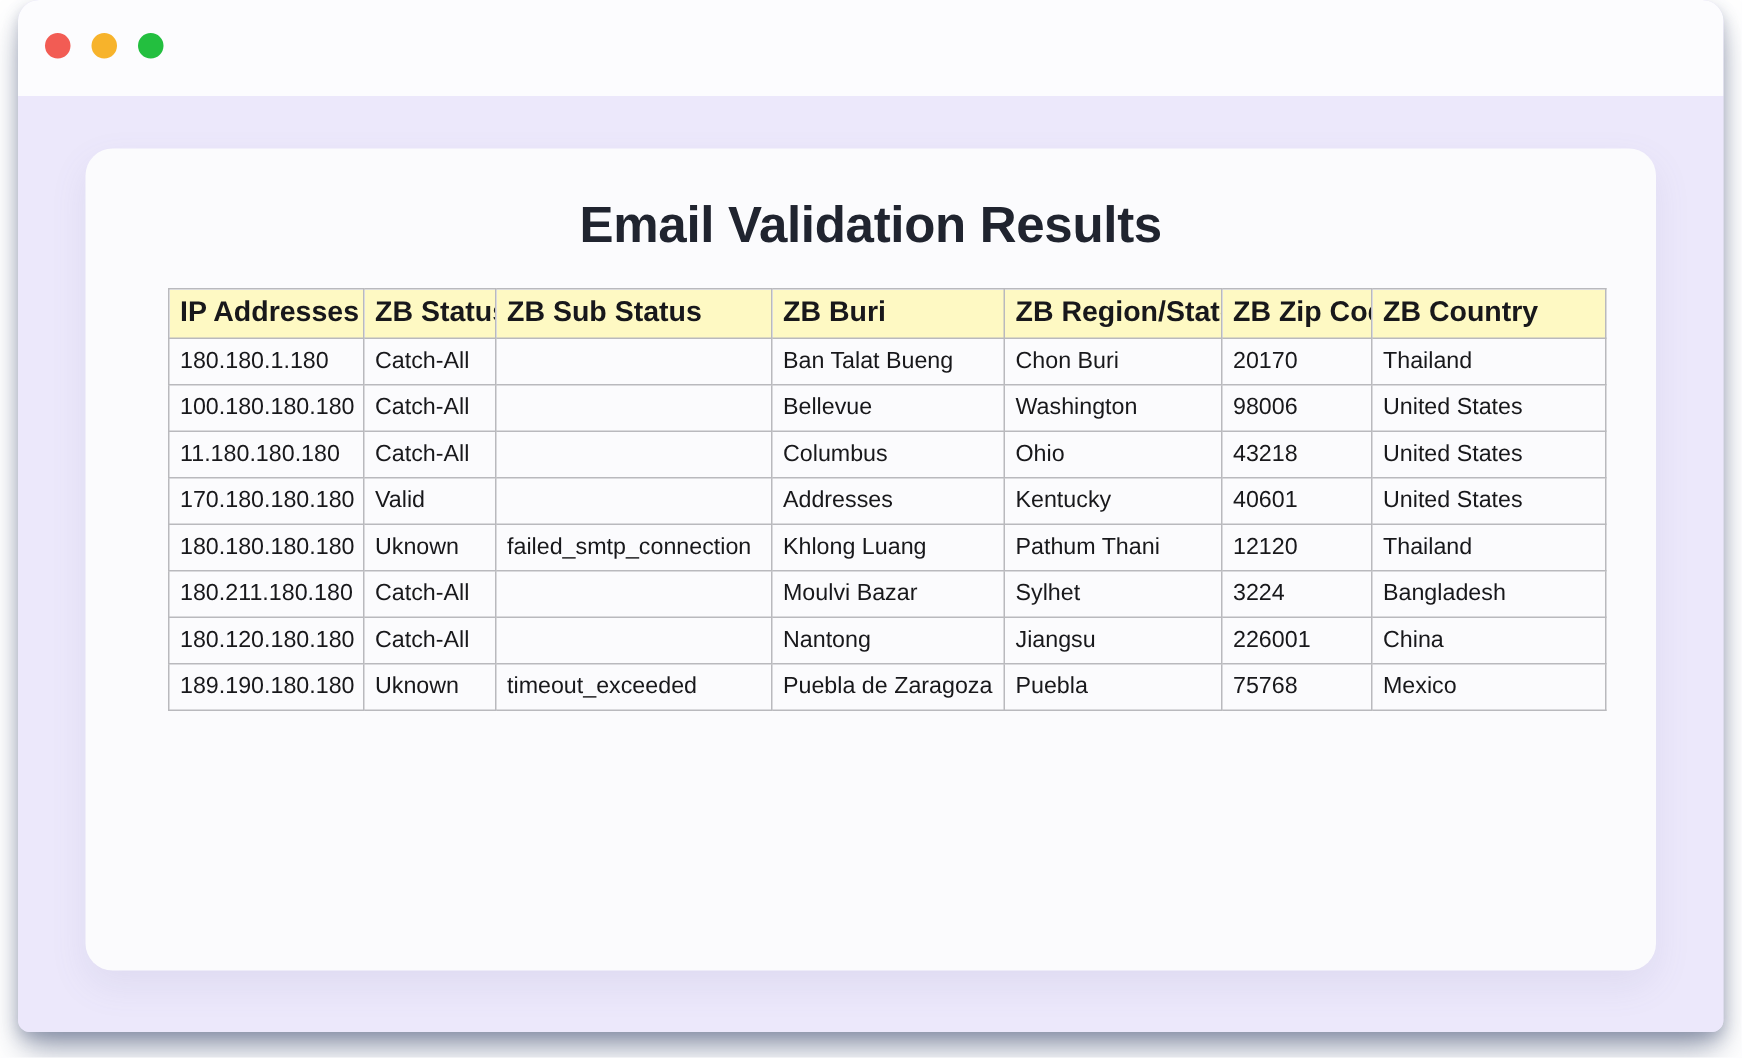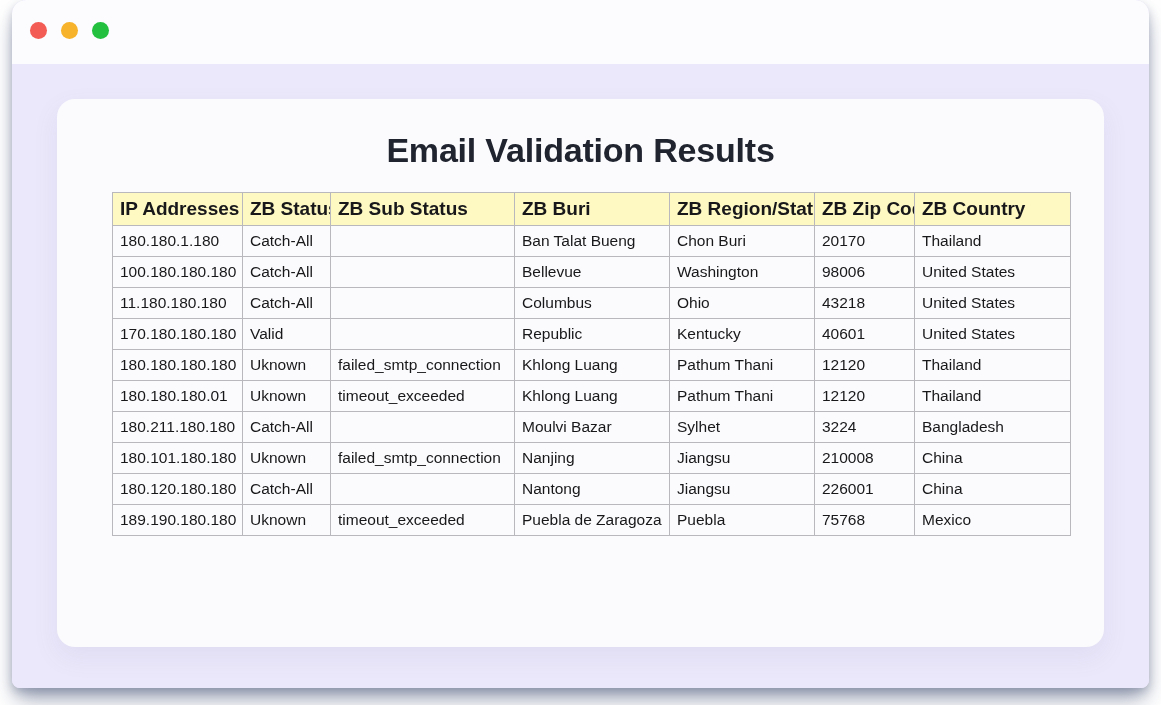--- a/index.html
+++ b/index.html
@@ -210,60 +210,42 @@
                   <td></td>
                   <td>Columbus</td>
                   <td>Ohio</td>
                   <td class="num">43218</td>
                   <td>United States</td>
                 </tr>
                 <tr>
                   <td>170.180.180.180</td>
                   <td>Valid</td>
                   <td></td>
-                  <td>Republic</td>
+                  <td>Addresses</td>
                   <td>Kentucky</td>
                   <td class="num">40601</td>
                   <td>United States</td>
                 </tr>
                 <tr>
                   <td>180.180.180.180</td>
                   <td>Uknown</td>
                   <td>failed_smtp_connection</td>
                   <td>Khlong Luang</td>
                   <td>Pathum Thani</td>
                   <td class="num">12120</td>
                   <td>Thailand</td>
                 </tr>
                 <tr>
-                  <td>180.180.180.01</td>
-                  <td>Uknown</td>
-                  <td>timeout_exceeded</td>
-                  <td>Khlong Luang</td>
-                  <td>Pathum Thani</td>
-                  <td class="num">12120</td>
-                  <td>Thailand</td>
-                </tr>
-                <tr>
                   <td>180.211.180.180</td>
                   <td>Catch-All</td>
                   <td></td>
                   <td>Moulvi Bazar</td>
                   <td>Sylhet</td>
                   <td class="num">3224</td>
                   <td>Bangladesh</td>
-                </tr>
-                <tr>
-                  <td>180.101.180.180</td>
-                  <td>Uknown</td>
-                  <td>failed_smtp_connection</td>
-                  <td>Nanjing</td>
-                  <td>Jiangsu</td>
-                  <td class="num">210008</td>
-                  <td>China</td>
                 </tr>
                 <tr>
                   <td>180.120.180.180</td>
                   <td>Catch-All</td>
                   <td></td>
                   <td>Nantong</td>
                   <td>Jiangsu</td>
                   <td class="num">226001</td>
                   <td>China</td>
                 </tr>

